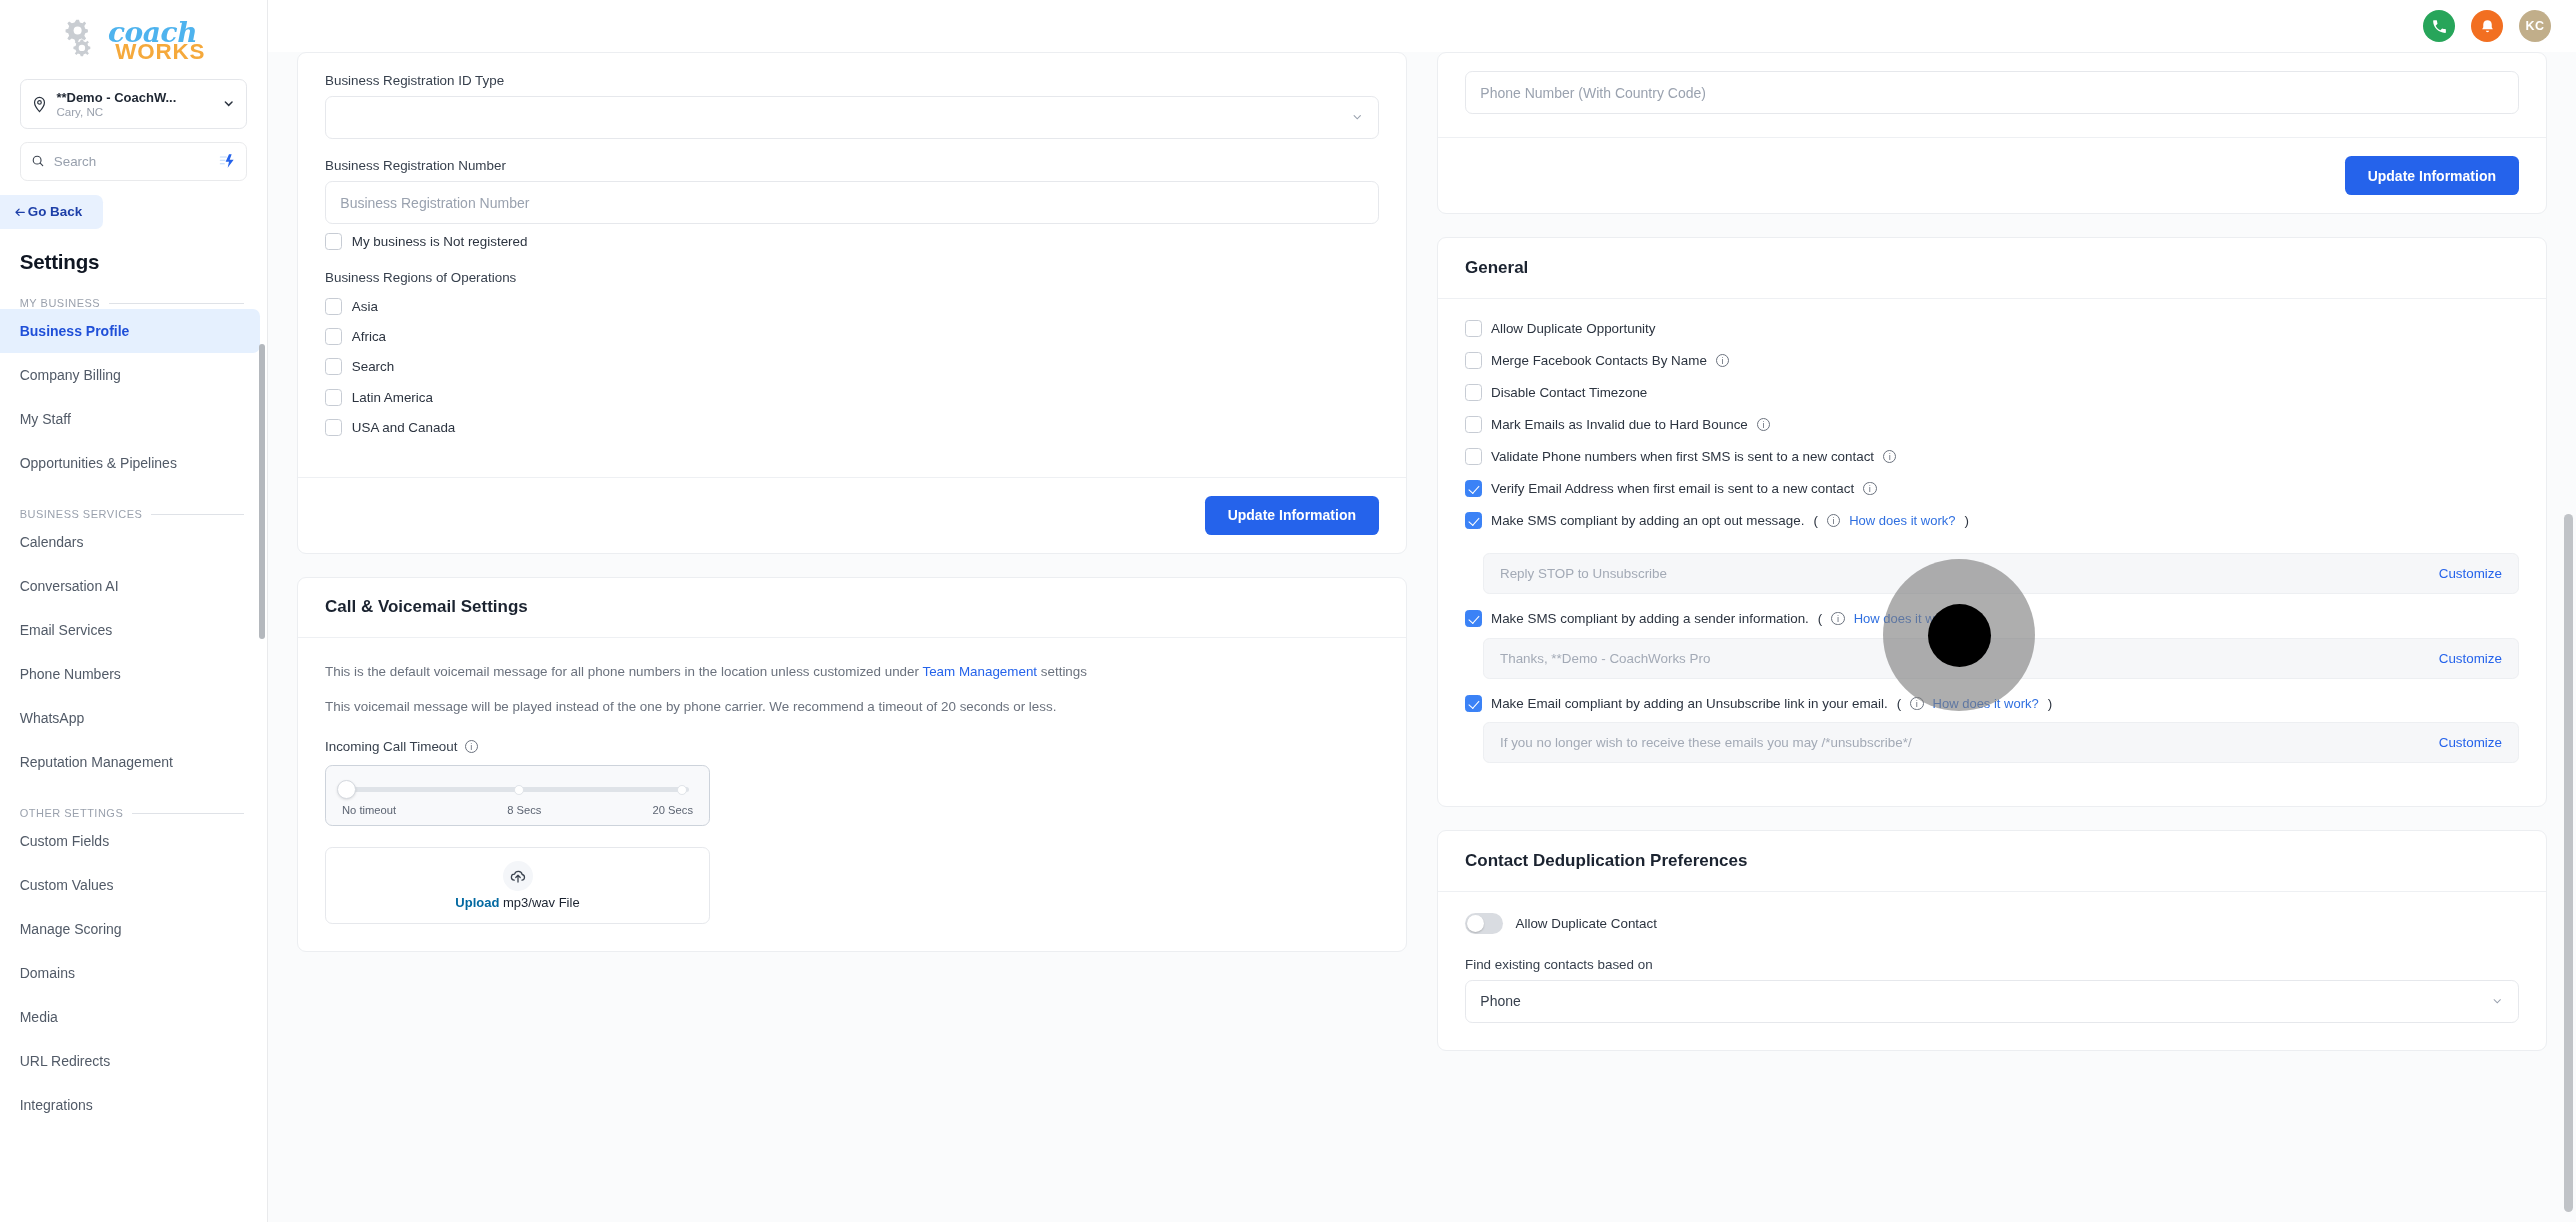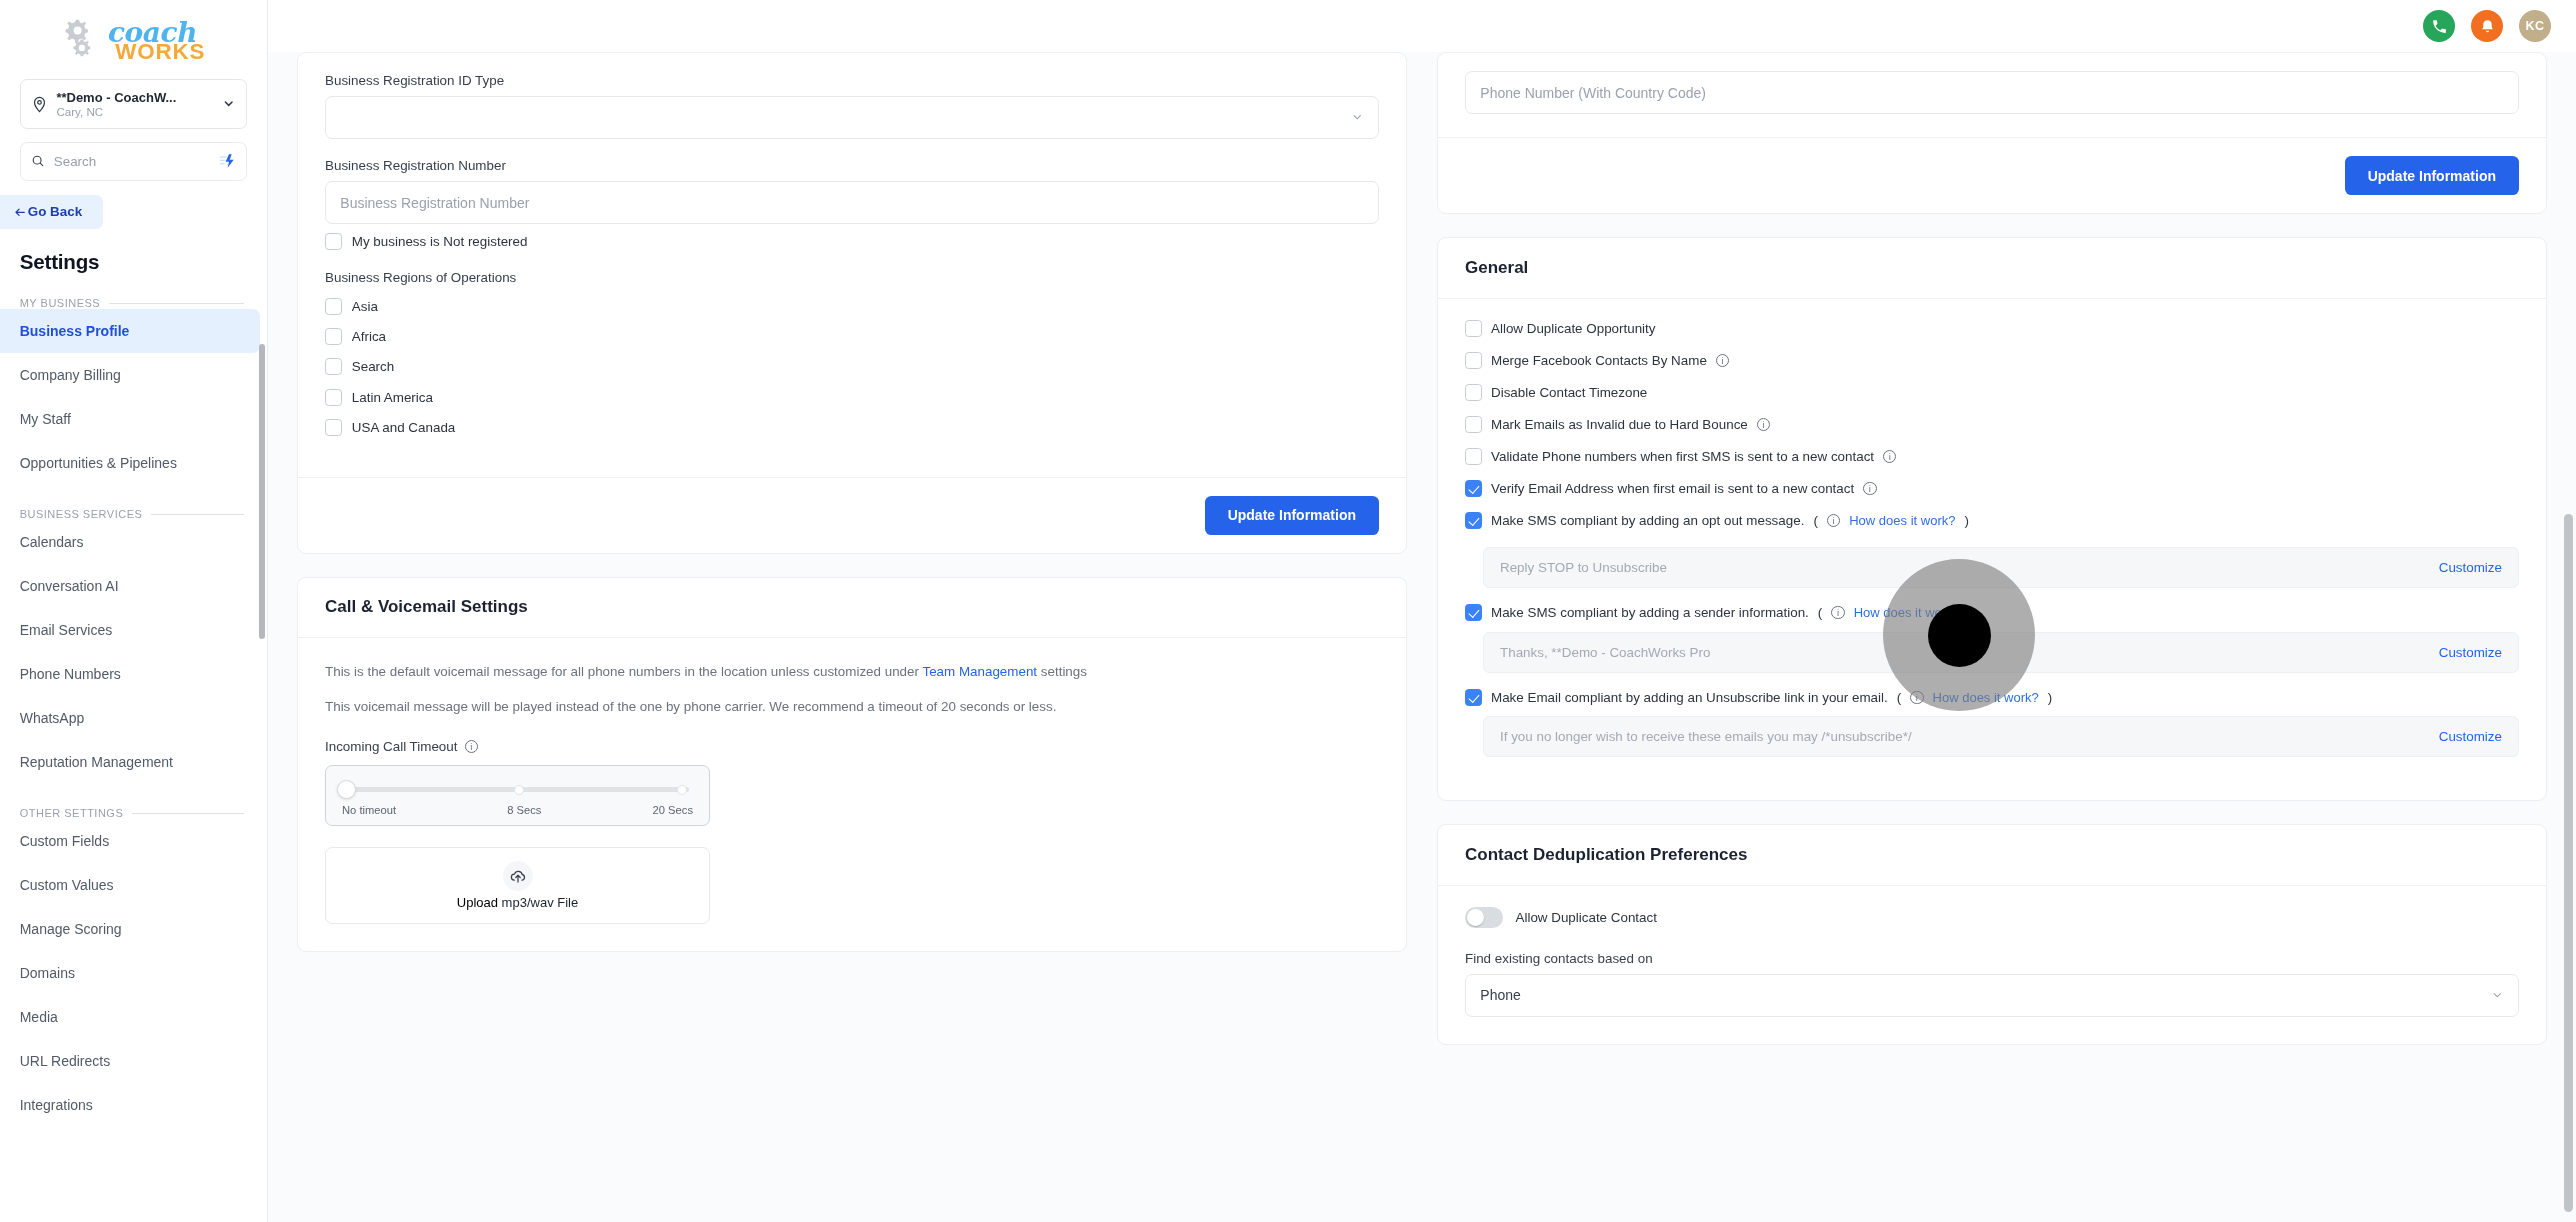--- a/index.html
+++ b/index.html
@@ -125,21 +125,21 @@
   .slider-knob { position: absolute; left: -9px; top: -7.2px; width: 19px; height: 19px; background: #fff; border: 0.9px solid #d5d9df; border-radius: 50%; box-shadow: 0 0.9px 2.7px rgba(0,0,0,.12); }
   .slider-tick { position: absolute; top: -2.7px; width: 9.8px; height: 9.8px; background: #fff; border: 1.3px solid #dfe3e8; border-radius: 50%; }
   .slider-labels { display: flex; justify-content: space-between; margin-top: 11.6px; font-size: 11.2px; color: #5c6472; }
 
   .upload-box {
     border: 0.9px solid #e6e8ec; border-radius: 7.2px; height: 77px; width: 385px;
     display: flex; flex-direction: column; align-items: center; justify-content: center; gap: 4.5px; margin-top: 21.5px;
   }
   .upload-ring { width: 30px; height: 30px; border-radius: 50%; background: #f4f6f9; display: flex; align-items: center; justify-content: center; }
   .upload-label { font-size: 13px; color: #1b2330; }
-  .upload-label b { color: #000000; font-weight: 400; }
+  .upload-label b { color: #0369a1; font-weight: 700; }
 
   .gen-row { display: flex; align-items: center; gap: 9px; margin-bottom: 15px; flex-wrap: wrap; }
   .gen-row .chk-label { font-size: 13.4px; }
   .hdiw { color: #2f6fe0; font-size: 13px; text-decoration: none; }
   .paren { color: #2c3440; font-size: 13.4px; }
 
   .cust-input {
     height: 41px; background: #f6f7f9; border: 0.9px solid #edeff2; border-radius: 6.3px;
     display: flex; align-items: center; justify-content: space-between;
     padding: 0 16px; margin: 0 0 16px 18px; font-size: 13.4px; color: #a3aab6;
@@ -411,21 +411,21 @@
                   <span class="chk-label">Validate Phone numbers when first SMS is sent to a new contact</span>
                   <i class="info-i">i</i>
                 </div>
                 <div class="gen-row">
                   <div class="chk on"></div>
                   <span class="chk-label">Verify Email Address when first email is sent to a new contact</span>
                   <i class="info-i">i</i>
                 </div>
               </div>
             <div id="compliance-root">
-                <div class="gen-row" style="margin-bottom: 18px;">
+                <div class="gen-row" style="margin-bottom: 24px;">
                   <div class="chk on"></div>
                   <span class="chk-label">Make SMS compliant by adding an opt out message.</span>
                   <span class="paren">(</span>
                   <i class="info-i">i</i>
                   <a class="hdiw" href="#">How does it work?</a>
                   <span class="paren">)</span>
                 </div>
                 <div class="cust-input">
                   <span>Reply STOP to Unsubscribe</span>
                   <span class="cust-link">Customize</span>

